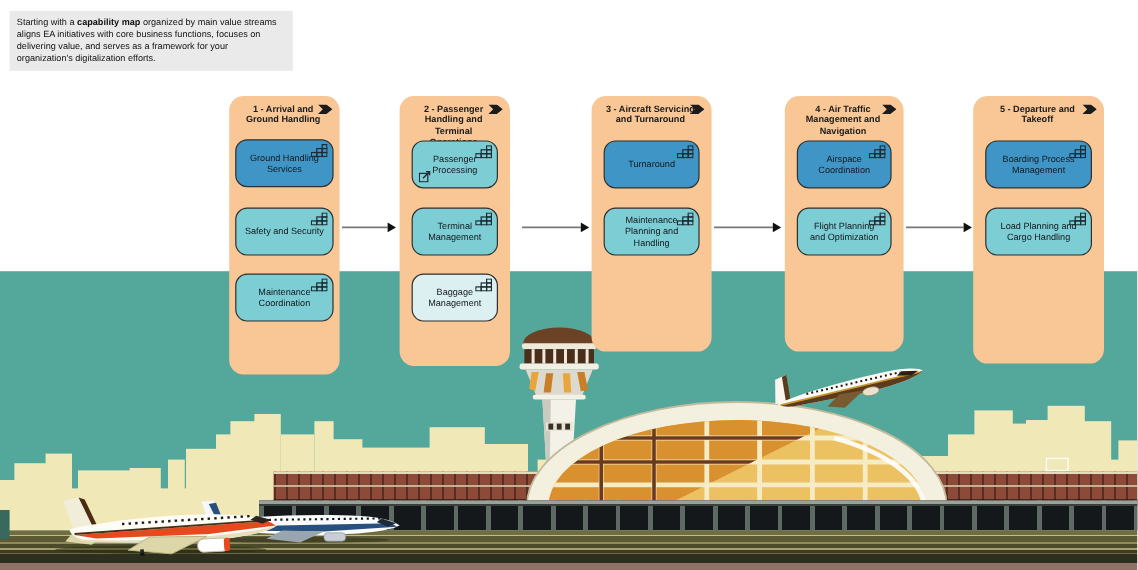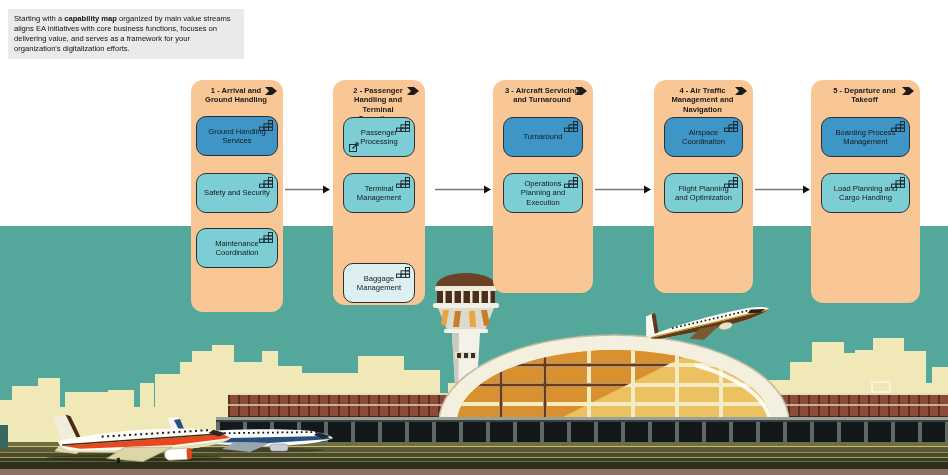--- a/index.html
+++ b/index.html
@@ -41,21 +41,21 @@
   .stream{position:absolute;top:80px;background:var(--panel);border-radius:12px;}
   .stream-head{position:relative;padding:6px 14px 0 12px;text-align:center;
         font-size:7.6px;font-weight:bold;color:#1A1A1A;line-height:1.25;}
   .vs-icon{position:absolute;top:7px;right:6px;}
   .card{position:absolute;left:10px;right:10px;height:40px;border:1px solid var(--card_border);
         border-radius:10px;display:flex;align-items:center;justify-content:center;
         text-align:center;font-size:7.6px;line-height:1.2;color:#14181C;padding:2px 7px;}
   .stream.narrow .card{left:5px;right:5px;}
   .blue{background:var(--card_blue);}
   .teal{background:var(--card_teal);text-align:center;}
-  .pale{background:var(--card_pale);margin-top:35px;}
+  .pale{background:var(--card_pale);}
   .mint{background:var(--card_mint);}
   .cap-icon{position:absolute;top:3px;right:4px;}
   .link-icon{position:absolute;bottom:4px;left:5px;}
 </style>
 </head>
 <body>
 
 <div class="stage">
 
   <div class="sky"></div>
@@ -355,21 +355,21 @@
       <svg class="cap-icon" width="14" height="11">
           <g style="stroke:#1d2b33;fill:none;stroke-width:1">
             <rect x="9.5" y="0.5" width="4" height="3.3"></rect>
             <rect x="5" y="3.8" width="4.5" height="3.3"></rect>
             <rect x="9.5" y="3.8" width="4" height="3.3"></rect>
             <rect x="0.5" y="7.1" width="4.5" height="3.3"></rect>
             <rect x="5" y="7.1" width="4.5" height="3.3"></rect>
             <rect x="9.5" y="7.1" width="4" height="3.3"></rect>
           </g>
         </svg>
-      <span>Operations Planning and Execution</span>
+      <span>Maintenance Planning and Handling</span>
     </div>
   </div>
 
   <div class="stream" style="left:654px;width:99px;height:213px">
     <div class="stream-head">
       <span>4 - Air Traffic Management and Navigation</span>
       <svg class="vs-icon" width="12" height="8">
           <polygon points="0,0 7,0 12,4 7,8 0,8 4,4" style="fill:#1b1b1b"></polygon>
         </svg>
     </div>

